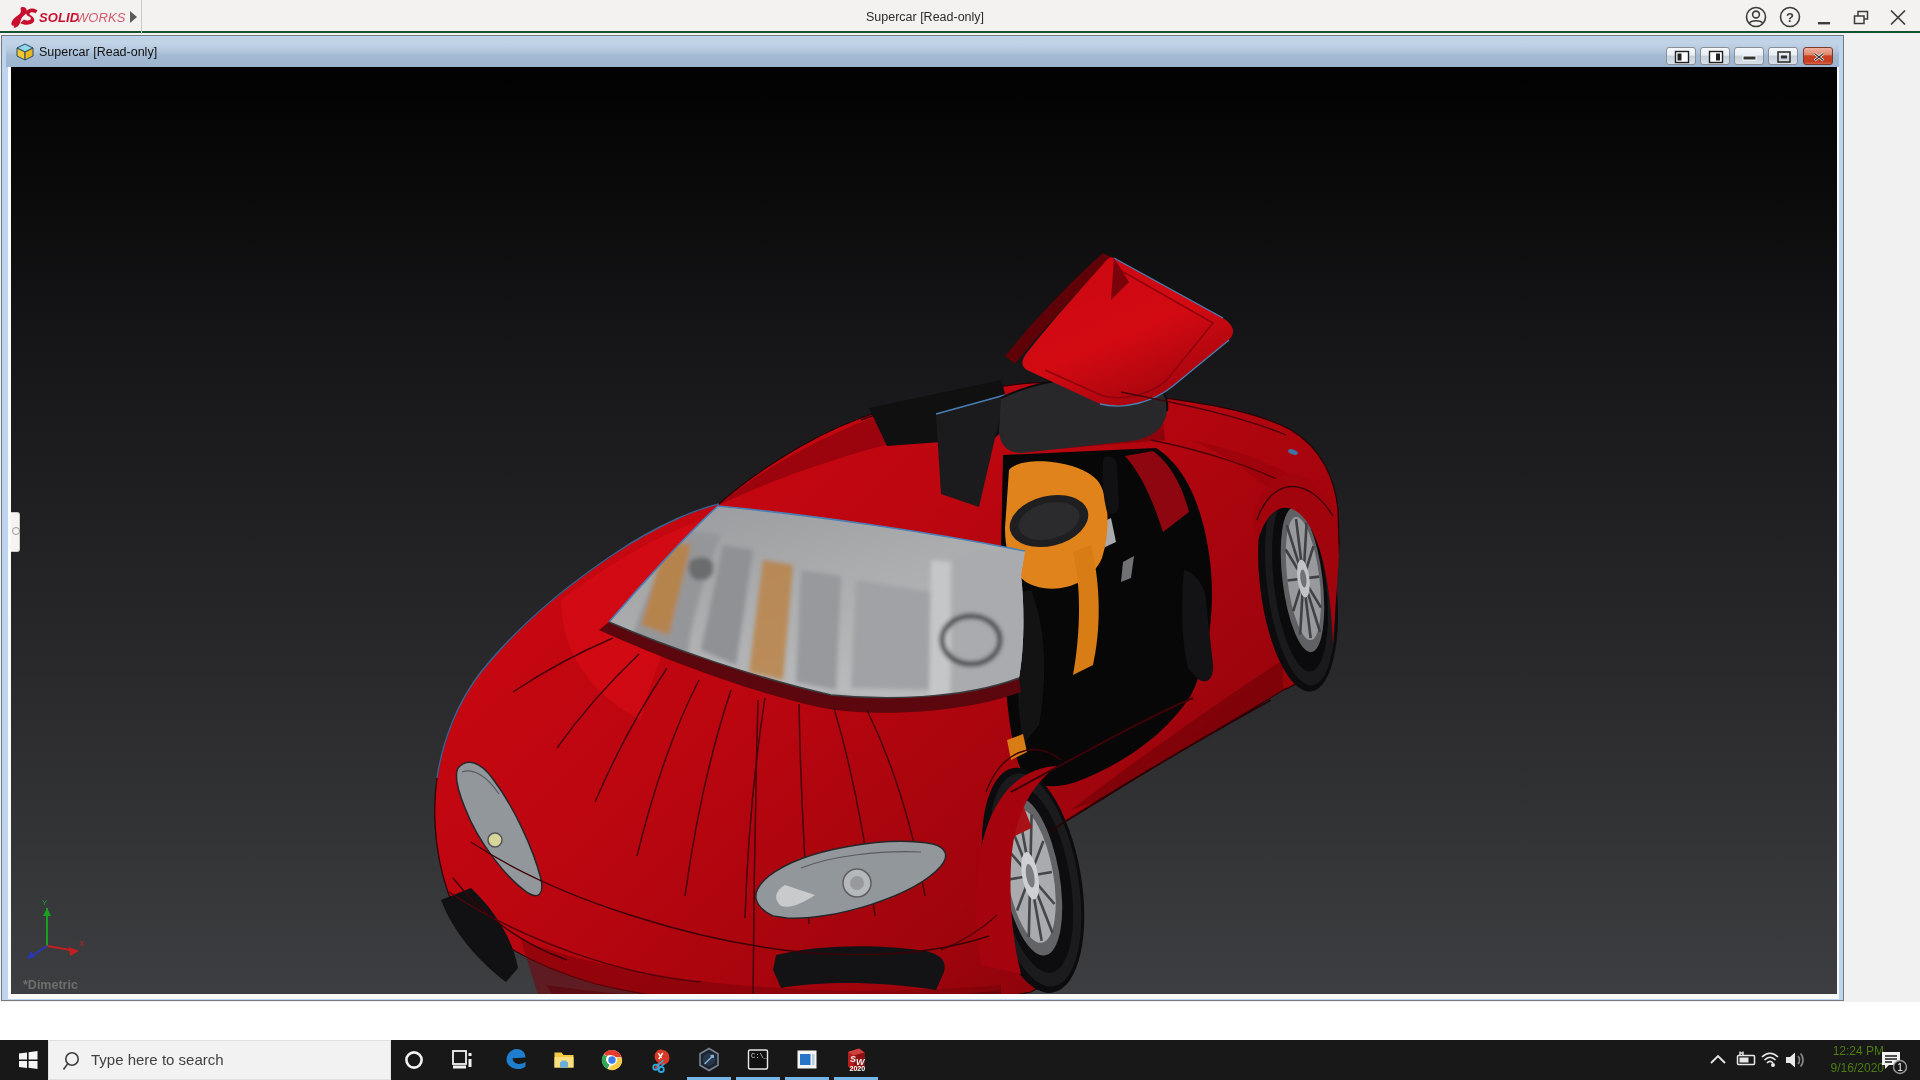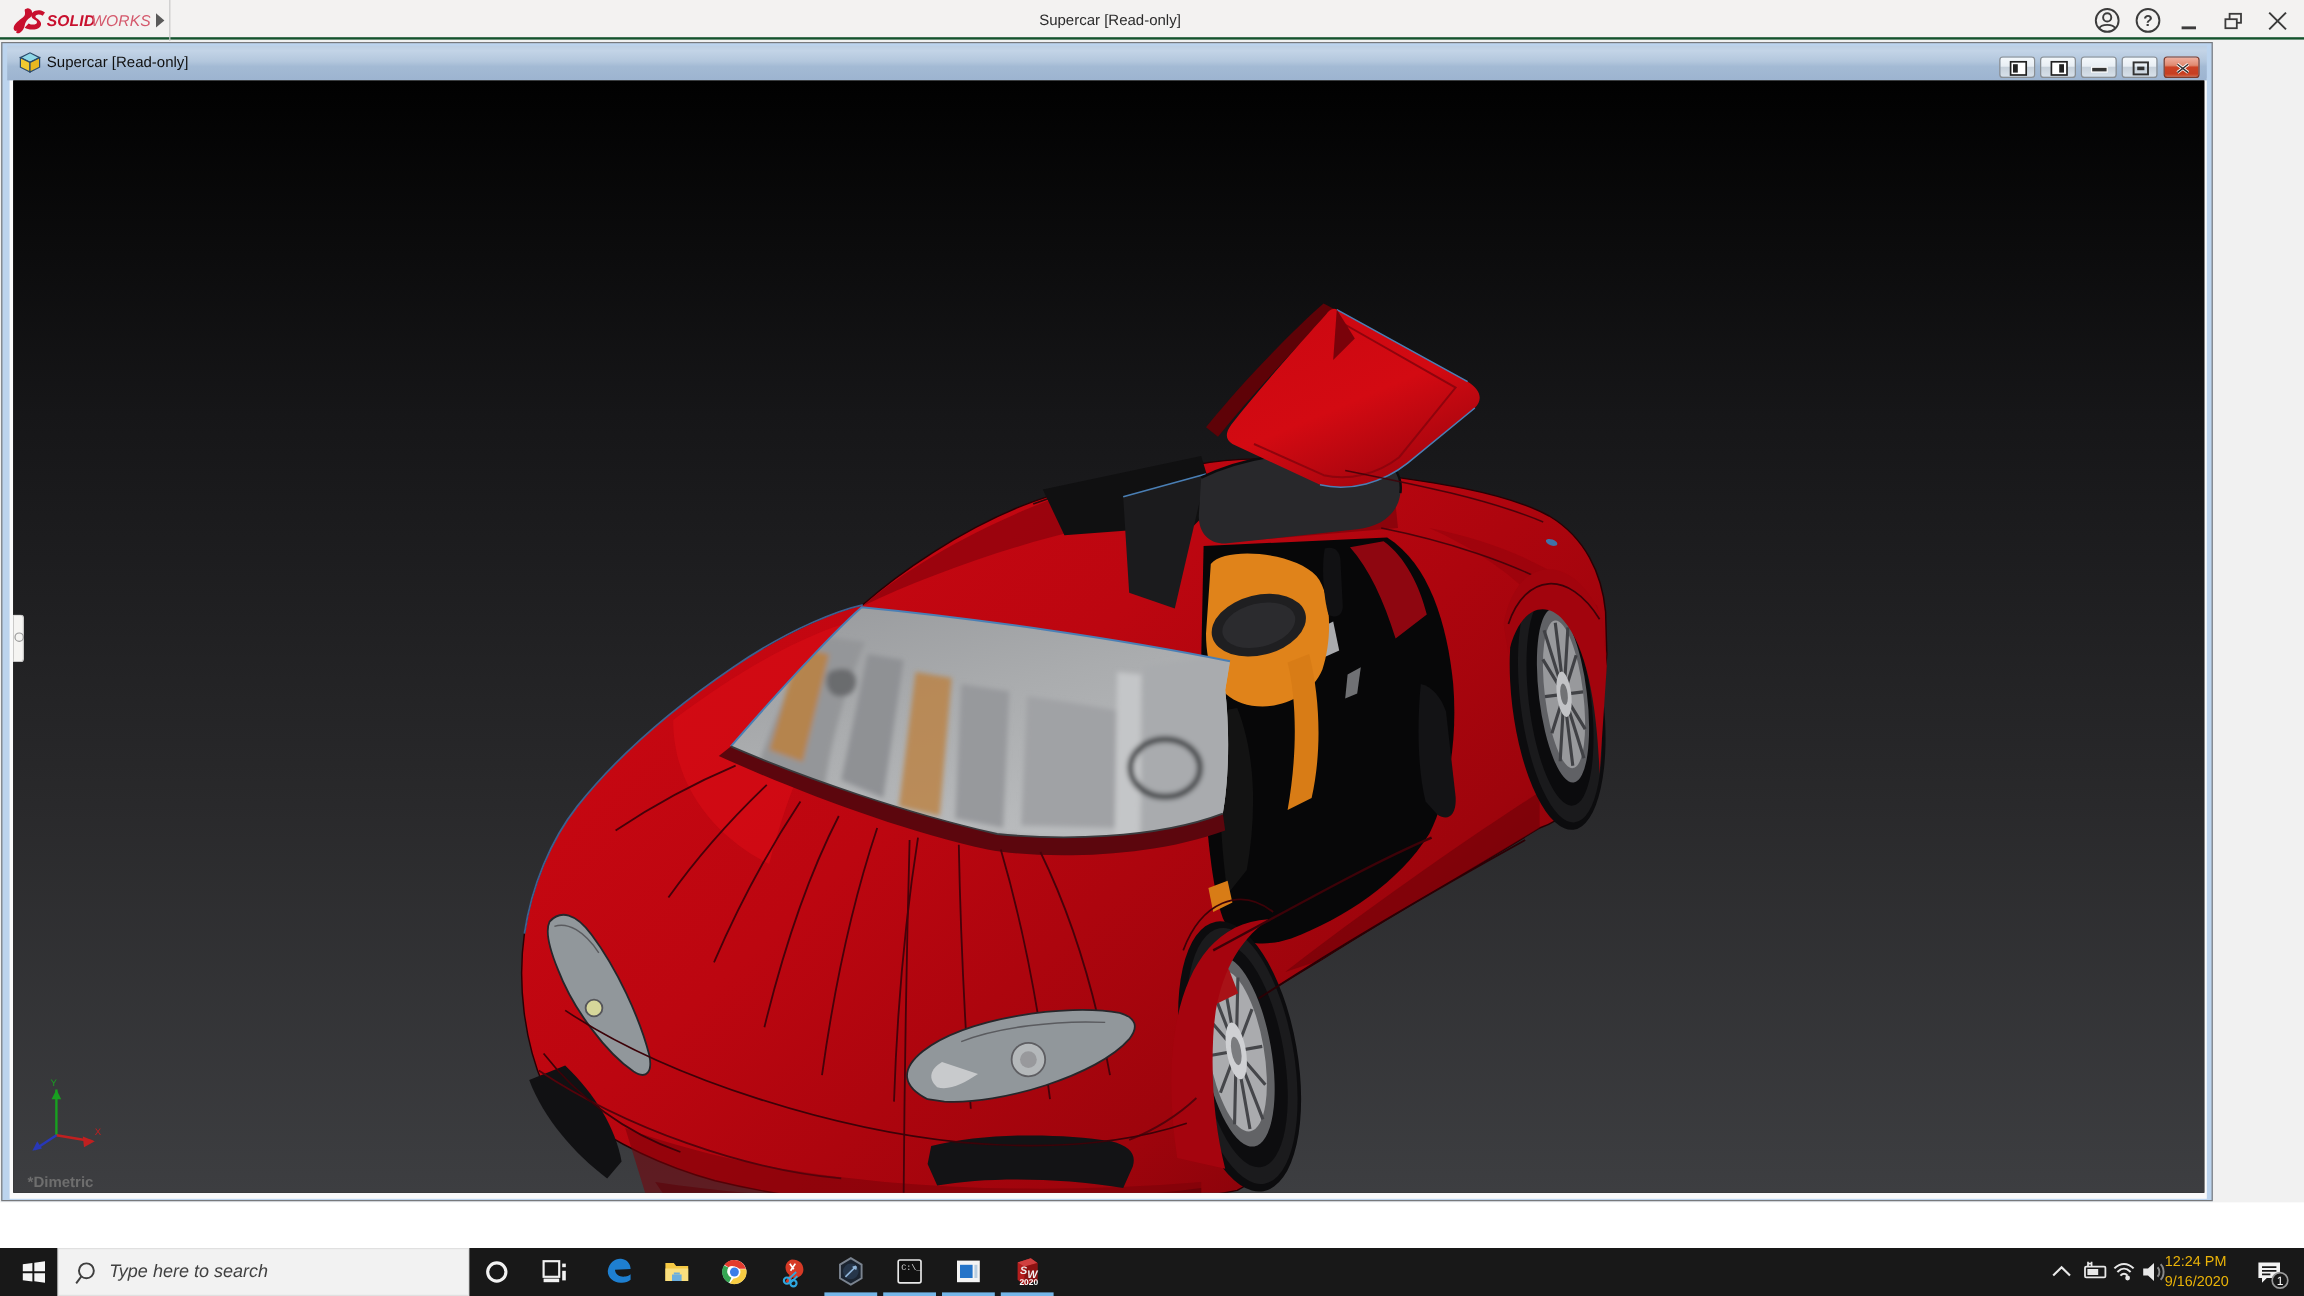--- a/index.html
+++ b/index.html
@@ -22,25 +22,25 @@
   #viewport { position:absolute; left:9px; top:31px; width:1826px; height:927px; background:#000; }
   
   .wbtn { position:absolute; top:9px; width:30px; height:18px; border:1px solid #8a8f94; border-radius:3px;
     background:linear-gradient(to bottom,#f4f8fb 0%,#e8eef4 45%,#c6d0da 50%,#d8e1ea 100%); }
   .wbtn svg { position:absolute; left:0; top:0; }
   #wclose { background:linear-gradient(to bottom,#f0b0a0 0%,#e08a71 40%,#cc4225 50%,#c63f22 85%,#d86a4a 100%);
     border:1px solid #7c3a2a; }
   
   #taskbar { position:absolute; left:0; top:1040px; width:1920px; height:40px; background:#181818; }
   #searchbox { position:absolute; left:48px; top:0px; width:343px; height:40px; background:#f2f2f2;
-    border:1px solid #e0e0e0;font-style:italic; }
+    border:1px solid #e0e0e0; }
   #searchtext { position:absolute; left:42px; top:10px; font-size:15px; color:#414141; }
   .tbico { position:absolute; top:0; width:24px; height:40px; }
   .runline { position:absolute; top:37px; height:3px; width:44px; background:#75b6e8; }
-  #clock { position:absolute; right:36px; top:3px; width:80px; text-align:left; color:#eab308; font-size:12px; line-height:16.5px; }
+  #clock { position:absolute; right:36px; top:3px; width:80px; text-align:right; color:#4d7c0f; font-size:12px; line-height:16.5px; }
 </style>
 </head>
 <body>
 
 <div id="appbar">
   <svg id="logo" width="140" height="26" viewBox="0 0 140 26">
     <path d="M14.5 3 C10 3.5 15.5 7 11 10.5 C8 12.8 4.5 15 3.5 18.5 C2.8 21 4.5 22.5 6.5 21.5 C4 23.5 6.8 24.8 9.2 22.8 C13.5 19.2 11.8 16.5 14.2 13.2 C16 10.8 19.5 10.2 18.8 6.2 C18.3 3.6 16.2 2.8 14.5 3 Z" fill="#c8102e"></path>
     <path d="M25 4.5 C20.5 4.2 17.5 6.8 18.2 9.8 C18.9 12.6 23.2 12.4 22.8 14.8 C22.5 16.8 18.5 17 15.8 15.5 C14.2 17.2 12.8 18.6 12.5 19.2 C16.5 21.6 23.5 21 25.6 18 C27.6 15.2 24.8 12.5 22.6 11.2 C20.9 10.2 21.3 8.4 23.3 8.2 C24.8 8 26.3 8.4 27.6 9.2 L 29.5 6.5 C28.2 5.5 26.6 4.6 25 4.5 Z" fill="#c8102e"></path>
     <text x="31" y="18" font-style="italic" font-weight="bold" font-size="13" fill="#c8102e" letter-spacing="0.1">SOLID</text>
     <text x="68" y="18" font-style="italic" font-size="13" fill="#d4596c" letter-spacing="0.1">WORKS</text>

